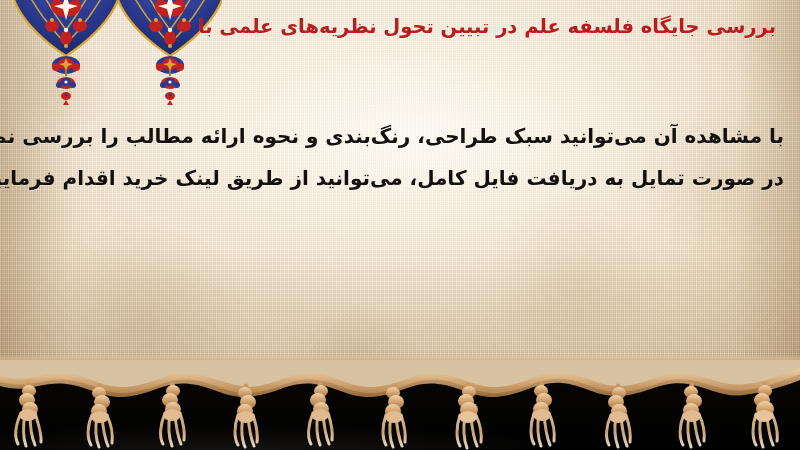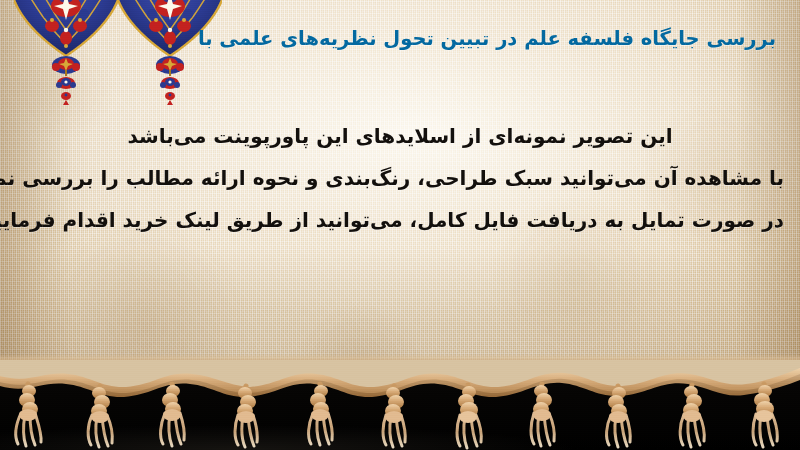--- a/index.html
+++ b/index.html
@@ -91,25 +91,25 @@
   .orn-b { left: 118px; }
 
   
   .text-layer {
     position: absolute;
     inset: 0;
     direction: rtl;
   }
   .title {
     position: absolute;
-    top: 24px;
+    top: 12px;
     right: 24px;
     left: 230px;
     text-align: left;
-    color: #0369a1;
+    color: #b91c1c;
     font-size: 19.5px;
     font-weight: 700;
     line-height: 29px;
     letter-spacing: 0px;
     text-shadow: 0 1px 0 rgba(255,255,255,0.35);
   }
   .title .t-line { display: block; white-space: nowrap; }
   .title .t-line.l2 { }
 
   .body-block {
@@ -327,21 +327,20 @@
     </svg>
   </div>
 
   <div class="text-layer">
 
     <div class="title">
       <span class="t-line l1">بررسی جایگاه فلسفه علم در تبیین تحول نظریه‌های علمی با</span>
     </div>
 
     <div class="body-block">
-      <span class="b-line b1">این تصویر نمونه‌ای از اسلایدهای این پاورپوینت می‌باشد</span>
       <span class="b-line b2">با مشاهده آن می‌توانید سبک طراحی، رنگ‌بندی و نحوه ارائه مطالب را بررسی نمایید</span>
       <span class="b-line b3">در صورت تمایل به دریافت فایل کامل، می‌توانید از طریق لینک خرید اقدام فرمایید</span>
     </div>
 
   </div>
 
   <div class="selvedge"></div>
 
   <div class="bottom-band">
     <div class="band-black"></div>

